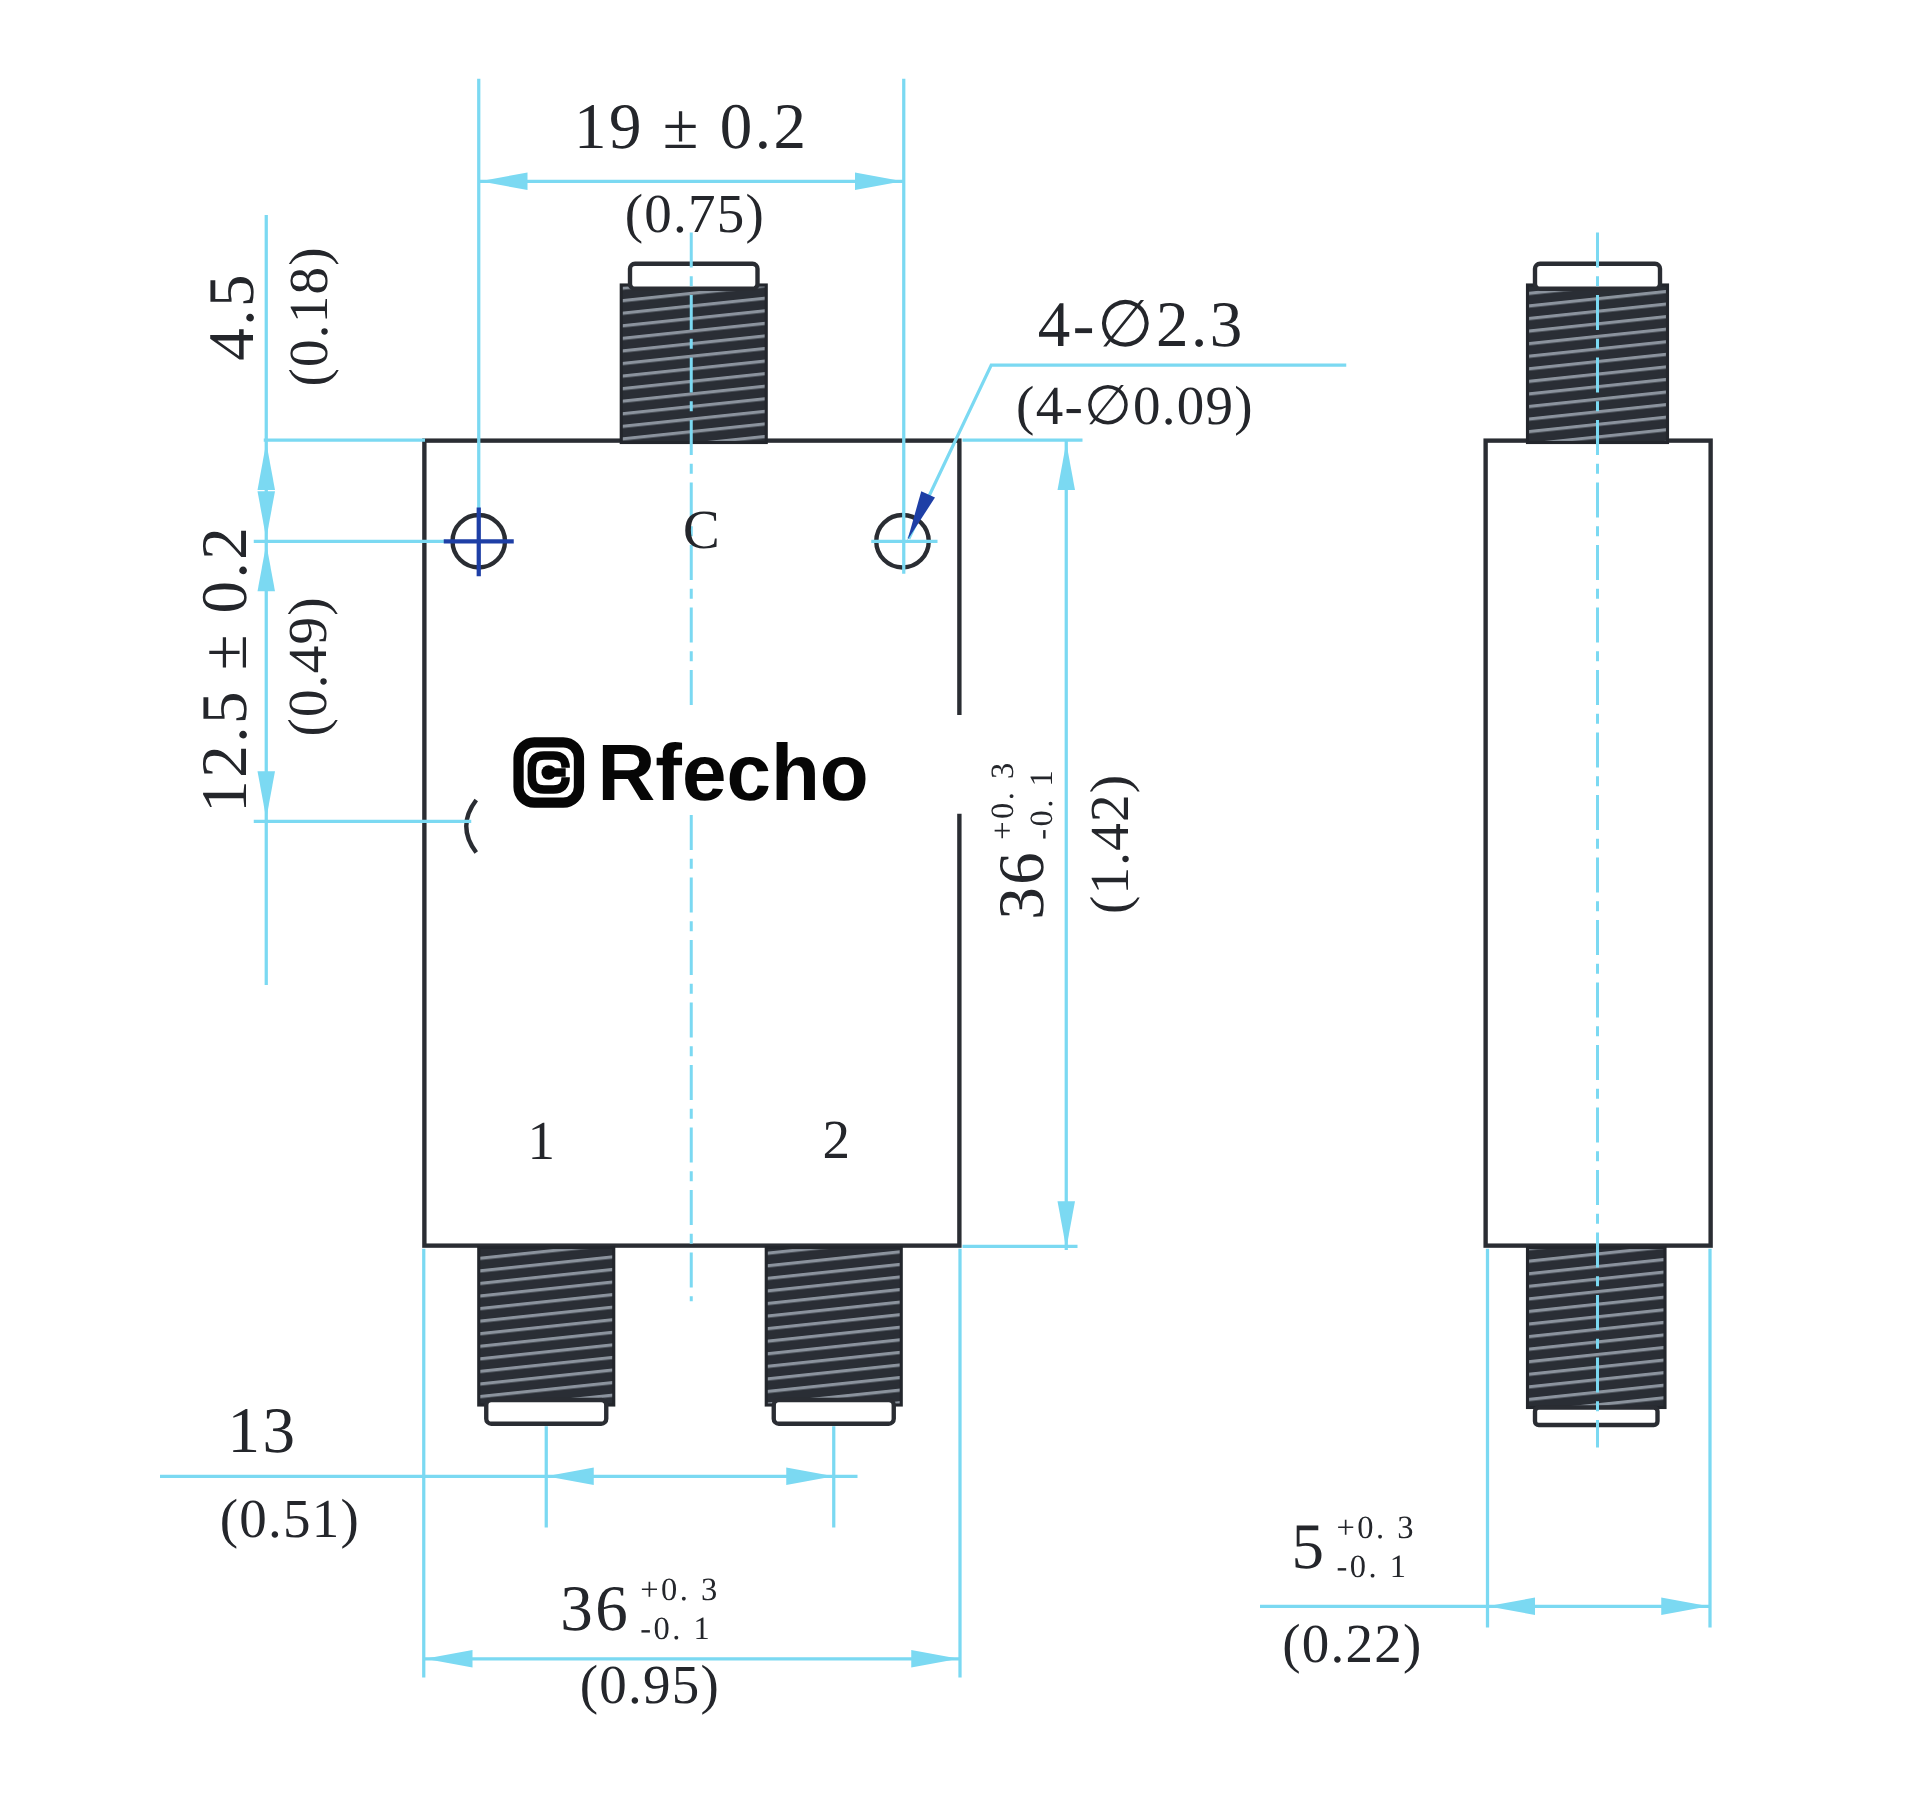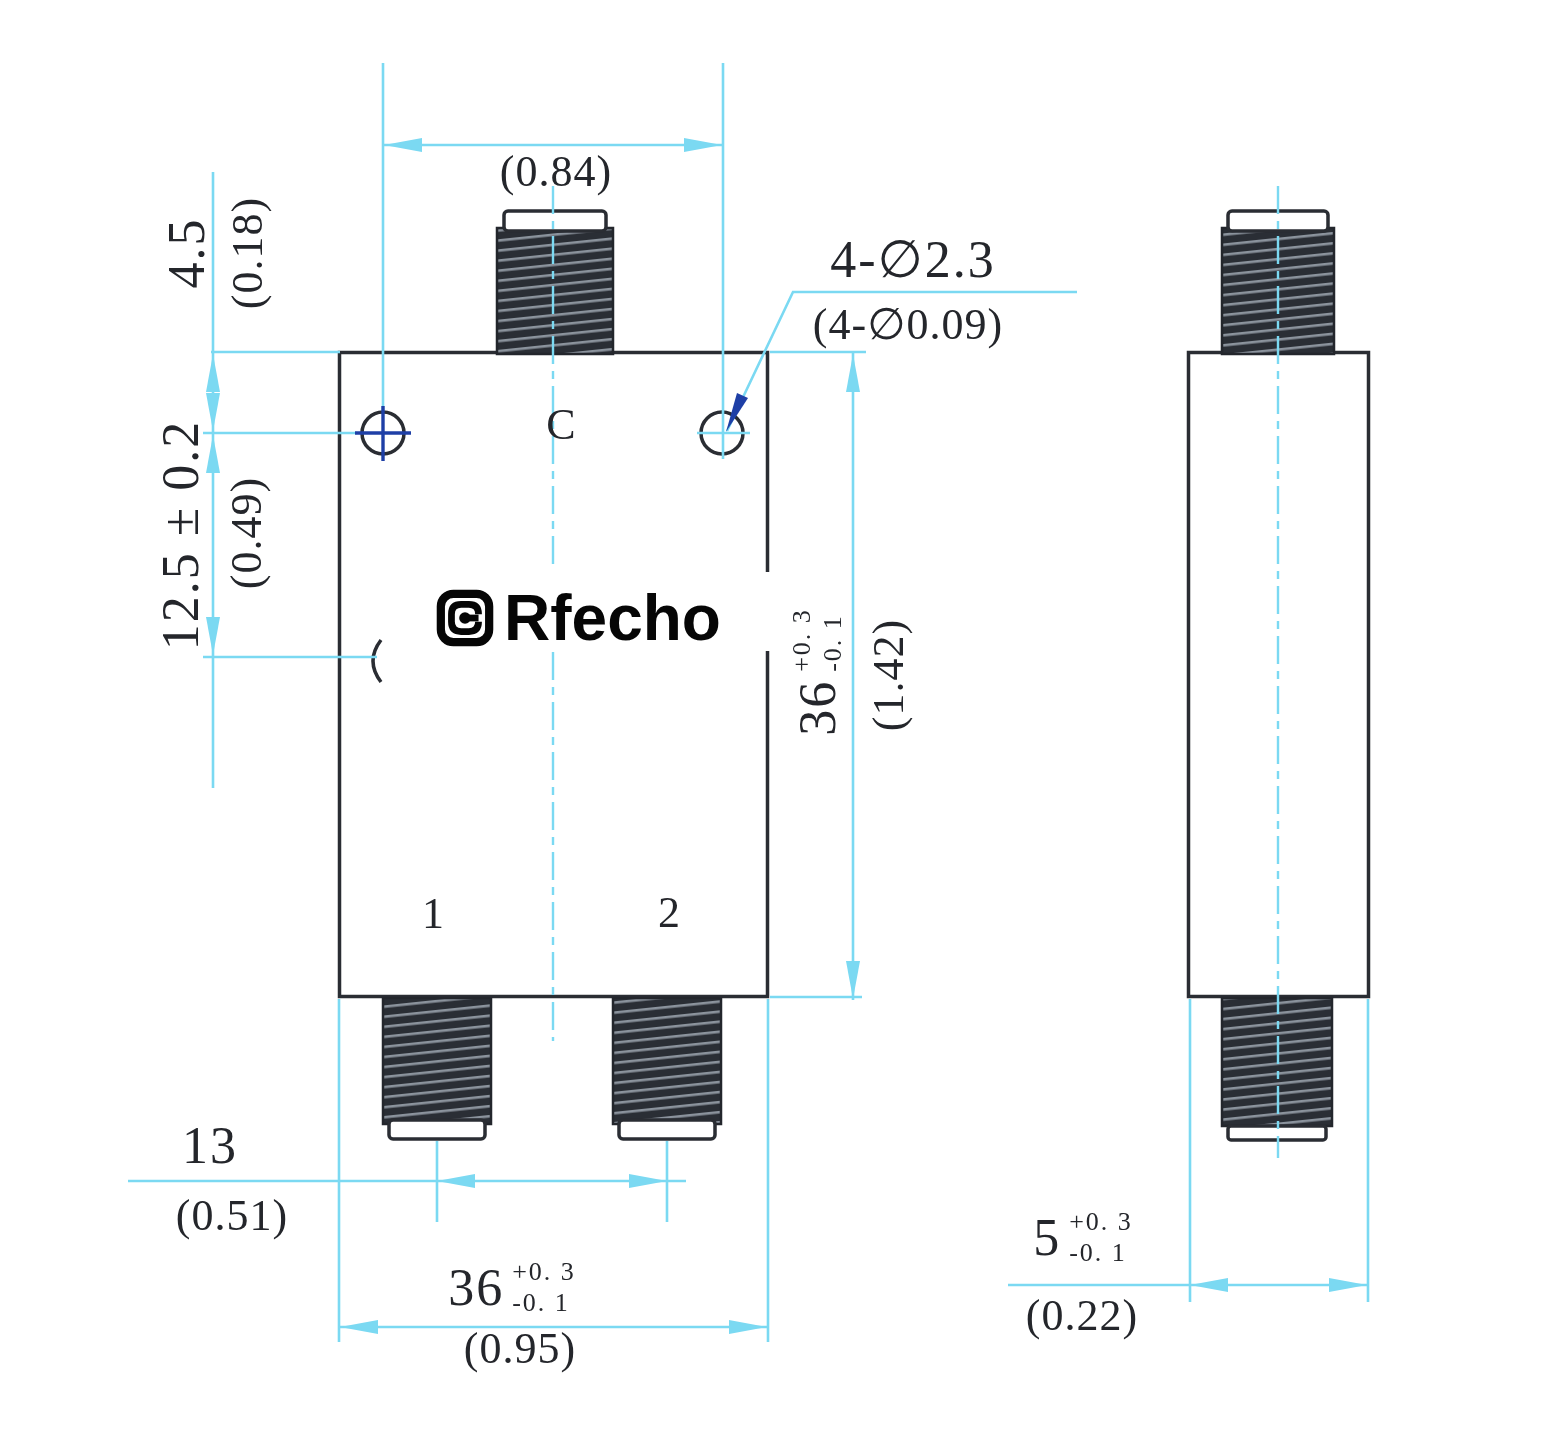--- a/index.html
+++ b/index.html
@@ -9,21 +9,21 @@
   .lbl{position:absolute;transform:translate(-50%,-50%);white-space:nowrap;
        font-family:"Liberation Serif",serif;color:#24262b;z-index:5;}
   .main{font-size:52px;letter-spacing:2px;}
   .sub{font-size:44px;letter-spacing:1px;}
   .port{font-size:44px;}
   .rot{transform:translate(-50%,-50%) rotate(-90deg);}
   .row{display:flex;align-items:center;gap:8px;}
   .val{font-size:52px;letter-spacing:2px;}
   .tolstack{display:flex;flex-direction:column;font-size:26px;line-height:1.18;
             letter-spacing:2px;text-align:left;}
-  .logo{position:absolute;display:flex;align-items:center;gap:10px;z-index:6;margin-left:26px;}
+  .logo{position:absolute;display:flex;align-items:center;gap:10px;z-index:6;}
   .logotext{font-family:"Liberation Sans",sans-serif;font-weight:bold;font-size:64px;
             color:#060606;letter-spacing:0px;line-height:1;}
 </style>
 </head>
 <body>
 
 <div id="canvas">
 
   <svg id="geom" width="1542" height="1449" viewBox="0 0 1542 1449">
     <defs>
@@ -110,21 +110,22 @@
       <polygon points="1367,1285 1329,1278 1329,1292"></polygon>
     </g>
 
     <g>
       <line x1="355" y1="433" x2="411" y2="433" stroke="#1e3fa6" stroke-width="3.4"></line>
       <line x1="383" y1="406" x2="383" y2="461" stroke="#1e3fa6" stroke-width="3.4"></line>
       <polygon points="726,432 748,398 737,393" fill="#1e3fa6"></polygon>
     </g>
   </svg>
 
-  <div class="lbl sub" style="left:556px;top:171px">(0.84)</div>
+  <div class="lbl main" style="left:553px;top:102px">19 ± 0.2</div>
+  <div class="lbl sub" style="left:556px;top:171px">(0.75)</div>
 
   <div class="lbl main rot" style="left:186px;top:253px">4.5</div>
   <div class="lbl sub rot" style="left:247px;top:253px">(0.18)</div>
 
   <div class="lbl main rot" style="left:180px;top:535px">12.5 ± 0.2</div>
   <div class="lbl sub rot" style="left:246px;top:533px">(0.49)</div>
 
   <div class="lbl main" style="left:913px;top:259px">4-∅2.3</div>
   <div class="lbl sub" style="left:908px;top:324px">(4-∅0.09)</div>
 

